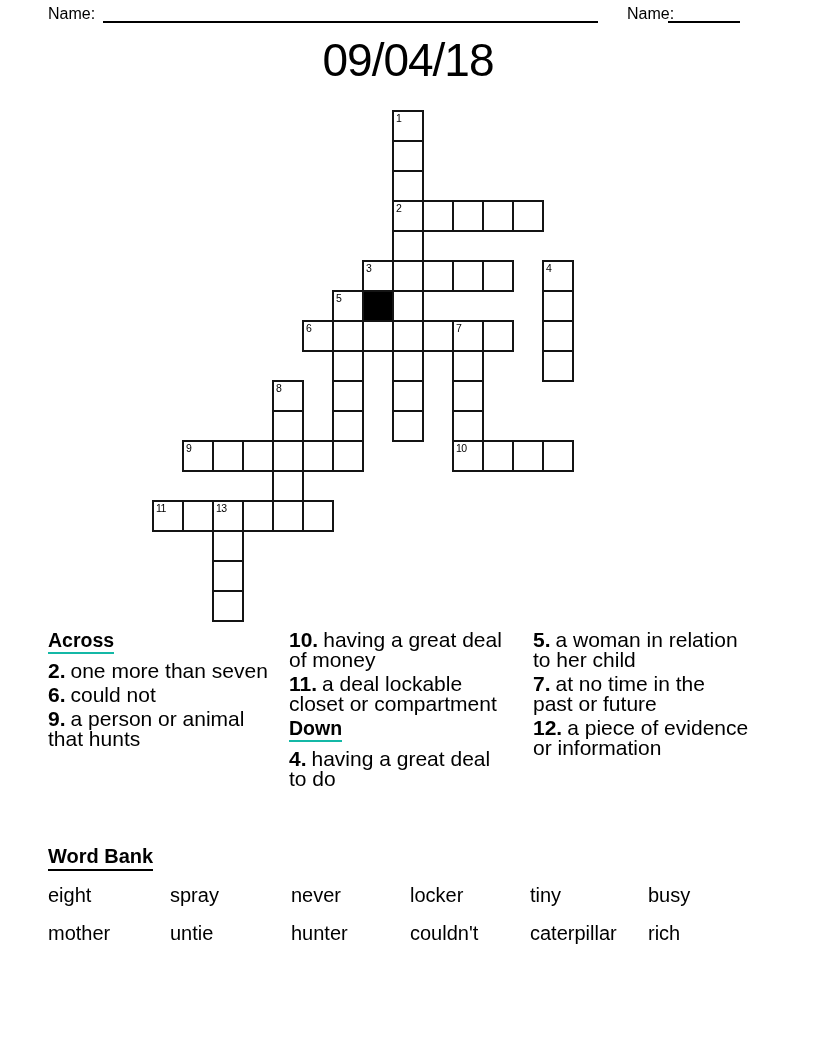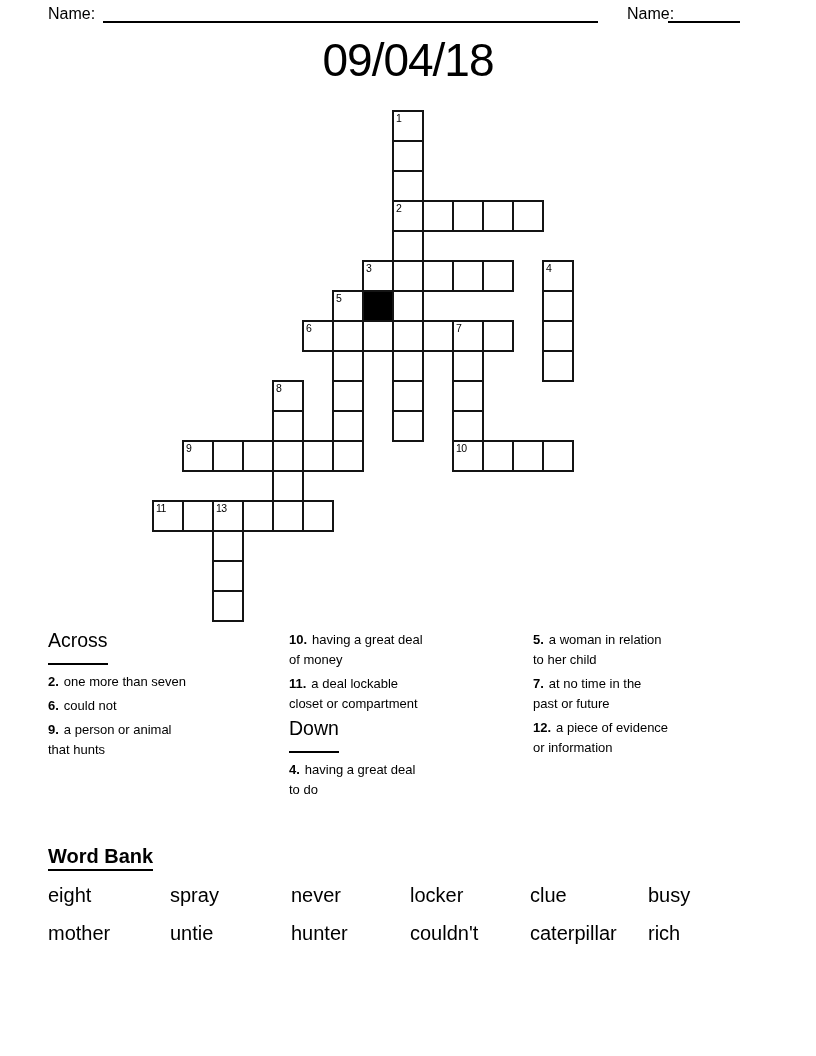--- a/index.html
+++ b/index.html
@@ -30,24 +30,24 @@
     position: absolute; left: 2px; top: 1px;
     font-size: 10.5px; line-height: 11px; letter-spacing: -0.5px;
   }
   
   .clue-col { position: absolute; top: 630px; }
   #clue-col-0 { left: 48px;  width: 236px; }
   #clue-col-1 { left: 289px; width: 236px; }
   #clue-col-2 { left: 533px; width: 252px; }
   .clue-heading-wrap { margin-bottom: 7px; }
   .clue-heading {
-    display: inline-block; font-size: 19.5px; font-weight: normal;
-    line-height: 21px; border-bottom: 2px solid #000000; padding-bottom: 12px;
-  }
-  .clue { font-size: 13px; line-height: 20px; margin-bottom: 4px; }
+    display: inline-block; font-size: 19.5px; font-weight: bold;
+    line-height: 21px; border-bottom: 2px solid #14b8a6; padding-bottom: 1px;
+  }
+  .clue { font-size: 21px; line-height: 20px; margin-bottom: 4px; }
   .clue .num { font-weight: bold; margin-right: 5px; }
   .clue .txt { white-space: pre-line; }
   
   .wb-heading-wrap { position: absolute; left: 48px; top: 845px; }
   .wb-heading {
     display: inline-block; font-size: 20px; font-weight: bold;
     line-height: 23px; border-bottom: 2px solid #000; padding-bottom: 1px;
   }
   .wb-row {
     position: absolute; left: 48px; width: 740px;
@@ -181,21 +181,21 @@
     </div>
 
   <div class="wb-heading-wrap">
     <span class="wb-heading">Word Bank</span>
   </div>
   <div class="wb-row" id="wb-row-0">
       <span>eight</span>
       <span>spray</span>
       <span>never</span>
       <span>locker</span>
-      <span>clue</span>
+      <span>tiny</span>
       <span>busy</span>
     </div>
   <div class="wb-row" id="wb-row-1">
       <span>mother</span>
       <span>untie</span>
       <span>hunter</span>
       <span>couldn't</span>
       <span>caterpillar</span>
       <span>rich</span>
     </div>

